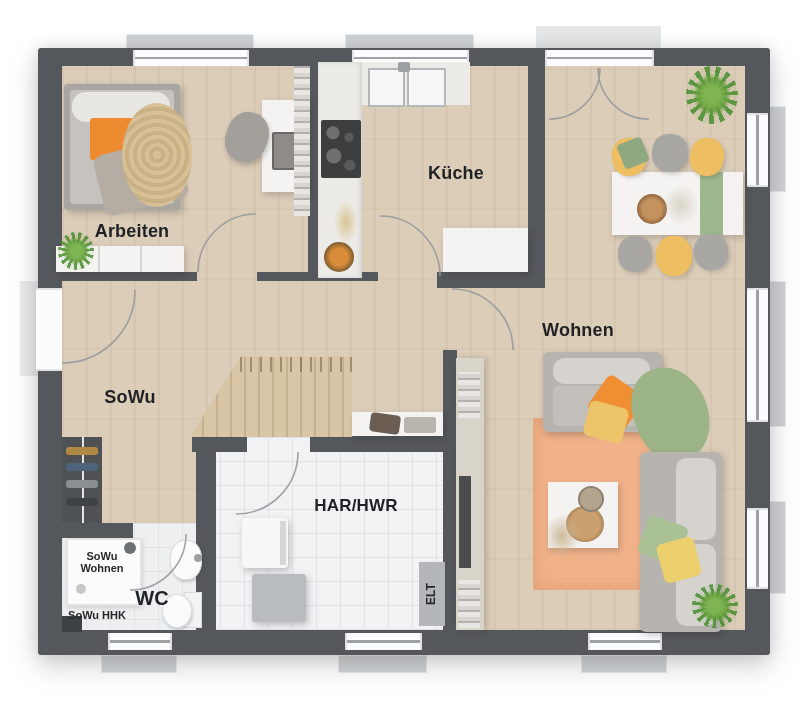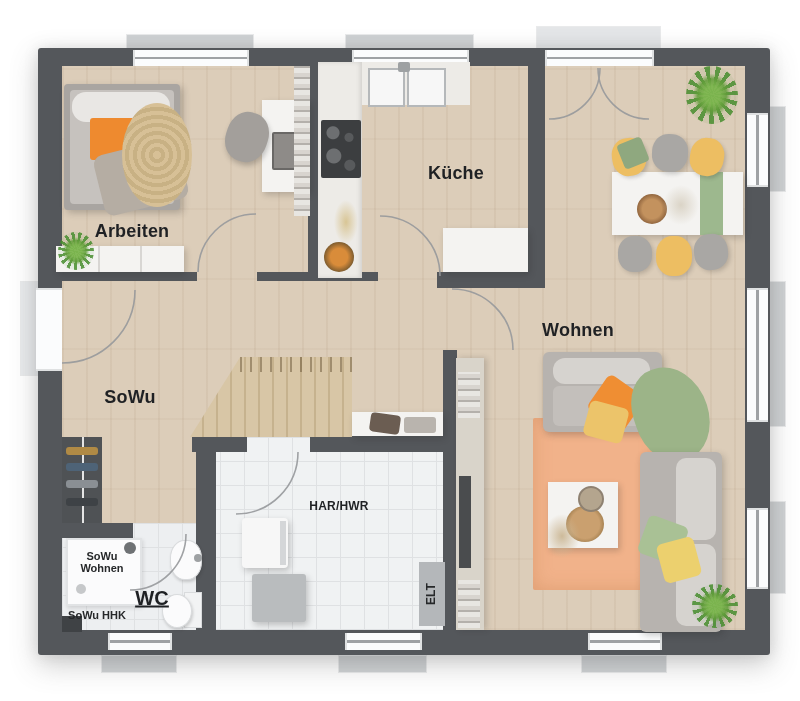--- a/index.html
+++ b/index.html
@@ -177,22 +177,22 @@
       <path d="M 649 119 A 51 51 0 0 1 598 68"></path>
       <path d="M 186 534 A 56 56 0 0 1 130 590"></path>
       <path d="M 298 452 A 62 62 0 0 1 236 514"></path>
     </g>
   </svg>
 
   <div class="abs label" style="left:132px;top:231px;font-size:18px;">Arbeiten</div>
   <div class="abs label" style="left:456px;top:173px;font-size:18px;">Küche</div>
   <div class="abs label" style="left:578px;top:330px;font-size:18px;">Wohnen</div>
   <div class="abs label" style="left:130px;top:397px;font-size:18px;">SoWu</div>
-  <div class="abs label" style="left:339px;top:506px;font-size:12px;">HAR/HWR</div>
-  <div class="abs label" style="left:152px;top:598px;font-size:20px;text-decoration:underline;">WC</div>
+  <div class="abs label" style="left:356px;top:506px;font-size:17px;">HAR/HWR</div>
+  <div class="abs label" style="left:152px;top:598px;font-size:20px;">WC</div>
 
   <div class="abs label-sm" style="left:102px;top:562px;">
     <div>SoWu</div>
     <div>Wohnen</div>
   </div>
   <div class="abs label-sm" style="left:97px;top:615px;">SoWu HHK</div>
   <div class="abs label-sm" style="left:432px;top:594px;transform:translate(-50%,-50%) rotate(-90deg);font-size:12px;">ELT</div>
 
 </div>
 

